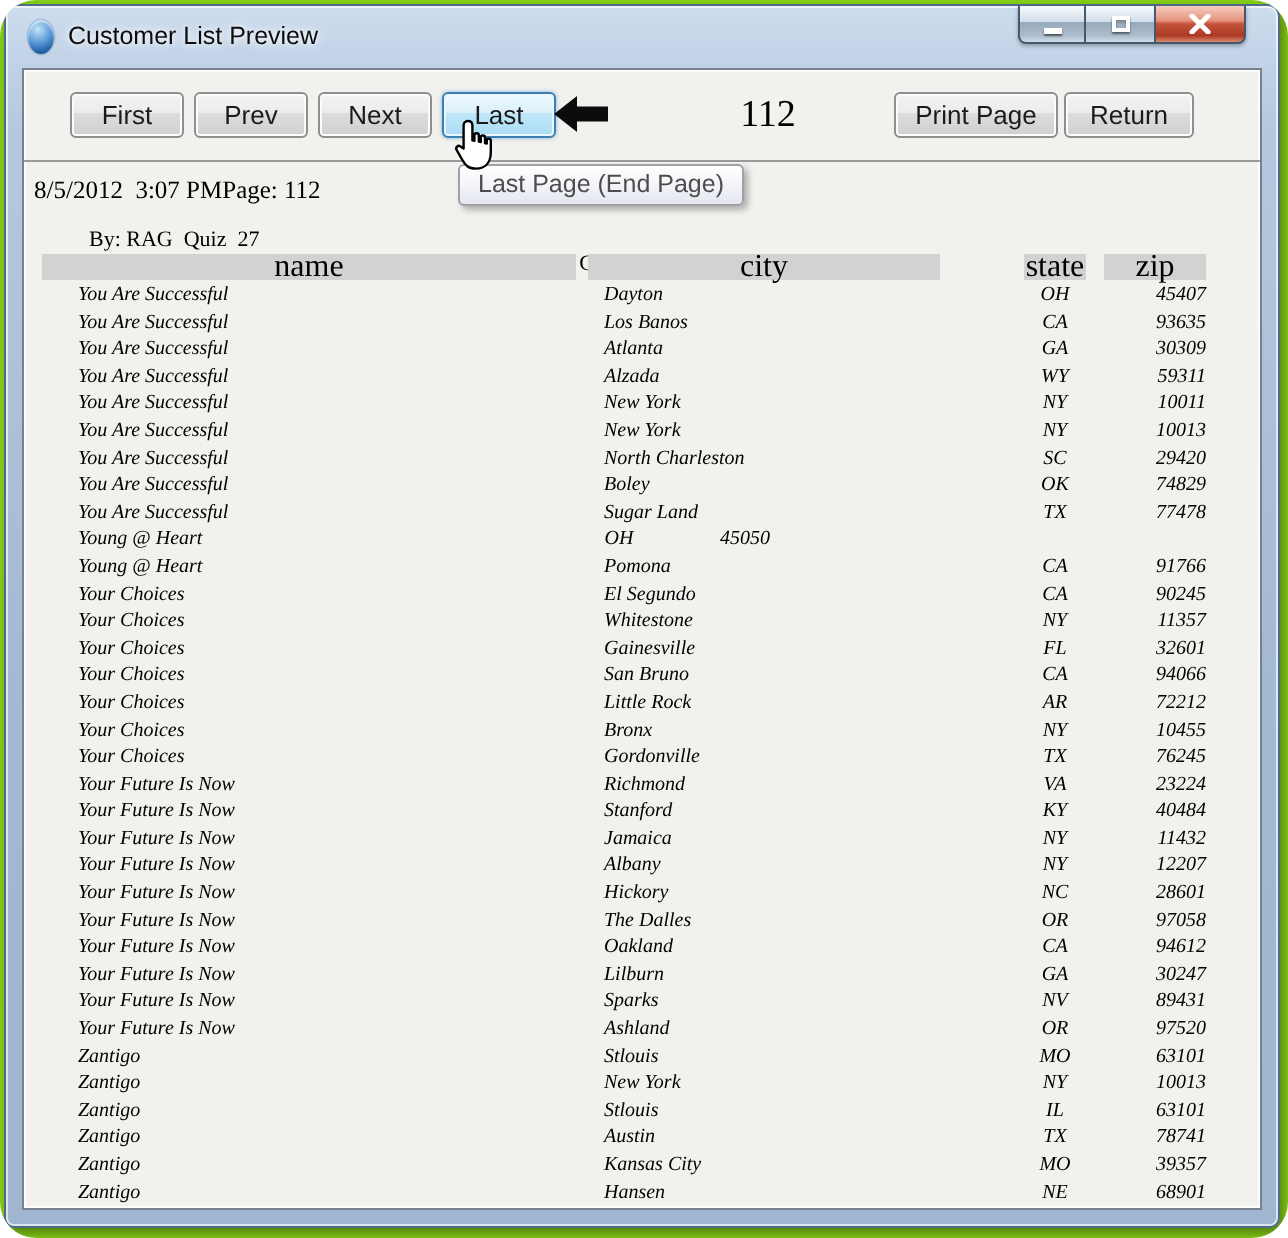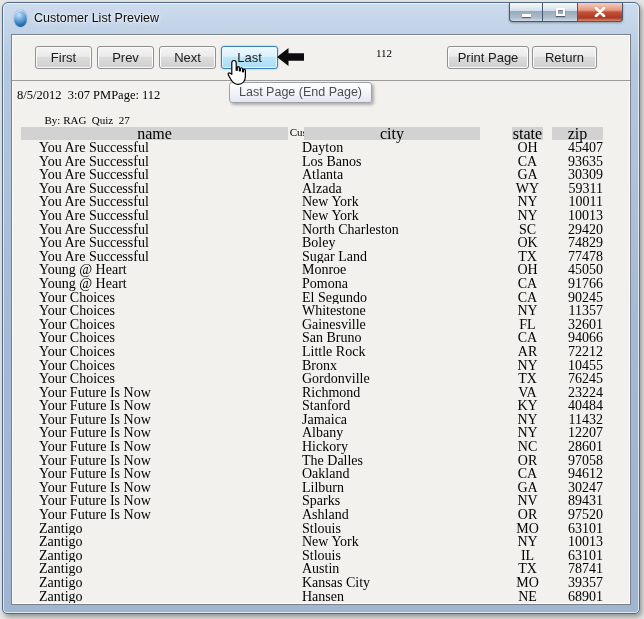--- a/index.html
+++ b/index.html
@@ -1,17 +1,17 @@
 <!DOCTYPE html>
 <html><head>
 <meta charset="utf-8">
 <style>
   html,body{margin:0;padding:0;}
-  .screen{position:relative;width:644px;height:619px;background:#e5e5e5;overflow:hidden;
-          font-family:"Liberation Sans",sans-serif;}
+  .screen{position:relative;width:644px;height:619px;background:#84cc16;overflow:hidden;
+          font-family:"Liberation Sans",sans-serif;border-radius:18px;}
   
   .window{position:absolute;left:2px;top:2px;width:636px;height:610px;border-radius:6px 6px 5px 5px;
           background:linear-gradient(180deg,#cddcee 0%,#b5c8df 10%,#a4b9d3 55%,#9fb5d0 100%);
           border:1px solid #4f6b8c;
           box-shadow:inset 0 0 0 1px rgba(255,255,255,.65), 2px 3px 5px rgba(0,0,0,.35);}
   .titlebar{position:relative;height:31px;}
   .app-icon{position:absolute;left:11px;top:7px;width:13px;height:17px;border-radius:50%;
           background:radial-gradient(circle at 38% 28%,#c4e2f8 0%,#5a9bd8 45%,#1d5a9e 80%,#123f74 100%);
           box-shadow:inset 0 1px 1px rgba(255,255,255,.7),0 0 1px #2a4a74;}
   .title{position:absolute;left:31px;top:8px;font-size:12.5px;color:#0d0d0d;
@@ -38,38 +38,38 @@
           background:linear-gradient(180deg,#f4f4f4 0%,#ebebeb 45%,#dddddd 46%,#cfcfcf 100%);
           box-shadow:inset 0 0 0 1px #fcfcfc;}
   .b-first{left:23px;width:57px;}
   .b-prev{left:85px;width:57px;}
   .b-next{left:147px;width:57px;}
   .b-last{left:209px;width:57px;border-color:#3c7fb1;
           background:linear-gradient(180deg,#edf8fe 0%,#dcf1fb 45%,#c0e7f8 46%,#a9dcf5 100%);
           box-shadow:inset 0 0 0 1px #e9f6fd,0 0 2px rgba(86,157,205,.7);}
   .arrow-icon{position:absolute;left:265px;top:13px;}
   .pagenum{position:absolute;left:347px;top:12px;width:50px;text-align:center;
-          font-family:"Liberation Serif",serif;font-size:11px;color:#000;}
+          font-family:"Liberation Serif",serif;font-size:19px;color:#000;}
   .b-print{left:435px;width:82px;}
   .b-return{left:520px;width:65px;}
   
   .report{position:absolute;left:0;top:46px;right:0;bottom:0;
           font-family:"Liberation Serif",serif;color:#000;}
   .rh-line1{position:absolute;left:5px;right:5px;top:7px;font-size:12.5px;
           display:flex;justify-content:flex-start;white-space:pre;}
   .rh-line2{position:absolute;left:5px;right:5px;top:21px;font-size:11px;white-space:pre;}
   .rtitle{position:absolute;left:50%;transform:translateX(-50%);}
   .thead{position:absolute;top:46px;left:0;right:0;height:13px;font-size:16px;}
   .hc{position:absolute;top:0;height:13px;background:#d2d2d2;text-align:center;line-height:13.5px;}
   .hc-name{left:9px;width:267px;}
-  .hc-city{left:292px;width:176px;}
+  .hc-city{left:282px;width:176px;}
   .hc-state{left:500px;width:31px;}
   .hc-zip{left:540px;width:51px;}
   .tbody{position:absolute;top:60px;left:0;right:0;bottom:0;overflow:hidden;}
-  .trow{display:flex;height:13.6px;font-size:14px;line-height:13.5px;white-space:nowrap;}
+  .trow{display:flex;height:13.6px;font-size:10px;line-height:13.5px;white-space:nowrap;font-style:italic;}
   .c-name{width:267px;margin-left:9px;padding-left:18px;box-sizing:border-box;overflow:hidden;}
   .c-city{width:212px;margin-left:6px;padding-left:8px;box-sizing:border-box;overflow:hidden;}
   .c-state{width:31px;margin-left:6px;text-align:center;}
   .c-zip{width:51px;margin-left:9px;text-align:right;}
   
   .tooltip{position:absolute;left:226px;top:79px;height:21px;box-sizing:border-box;
           padding:2px 9px 0 9px;white-space:nowrap;z-index:5;
           font-size:12.5px;color:#4d4d4d;
           background:linear-gradient(180deg,#ffffff 0%,#f2f3f8 55%,#e4e6f0 100%);
           border:1px solid #9fa0a8;border-radius:3px;
@@ -180,21 +180,20 @@
               <span class="c-zip">74829</span>
             </div>
             <div class="trow">
               <span class="c-name">You Are Successful</span>
               <span class="c-city">Sugar Land</span>
               <span class="c-state">TX</span>
               <span class="c-zip">77478</span>
             </div>
             <div class="trow">
               <span class="c-name">Young @ Heart</span>
-              <span class="c-city">Monroe</span>
               <span class="c-state">OH</span>
               <span class="c-zip">45050</span>
             </div>
             <div class="trow">
               <span class="c-name">Young @ Heart</span>
               <span class="c-city">Pomona</span>
               <span class="c-state">CA</span>
               <span class="c-zip">91766</span>
             </div>
             <div class="trow">

